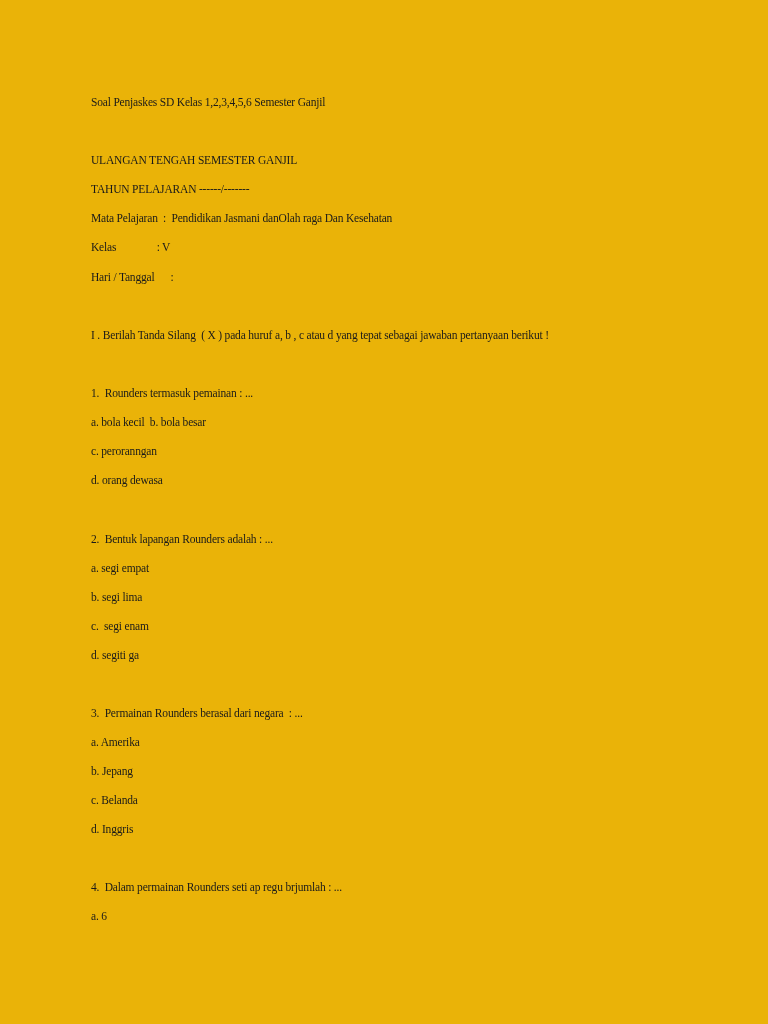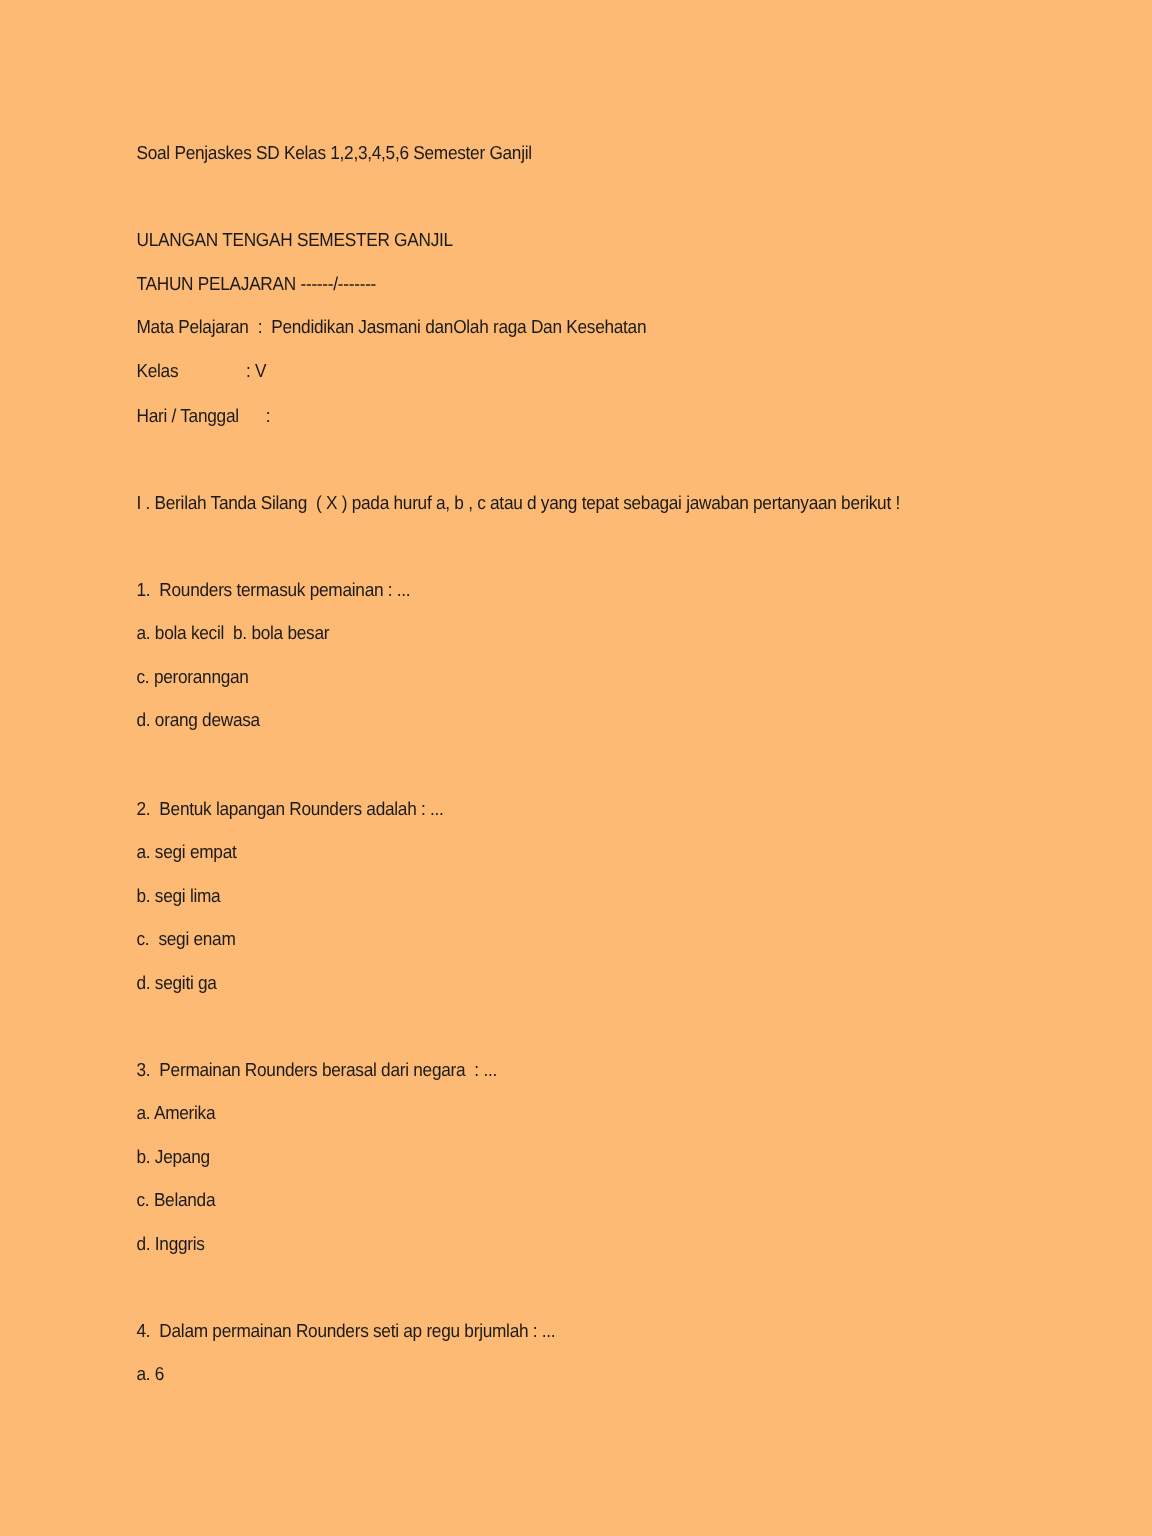--- a/index.html
+++ b/index.html
@@ -14,21 +14,22 @@
       overflow: hidden;
       font-family: "Liberation Sans", sans-serif;
       color: #1a1a1a;
     }
     .page {
       position: absolute;
       left: 0;
       top: 0;
       width: 768px;
       height: 1024px;
-      background: #fdba74;
+      background: #eab308;
+      font-family: Liberation Serif, serif;
     }
     .line {
       position: absolute;
       left: 91px;
       font-size: 12.5px;
       line-height: 16px;
       white-space: pre;
       letter-spacing: -0.2px;
       transform: scaleX(0.92);
       transform-origin: left center;

